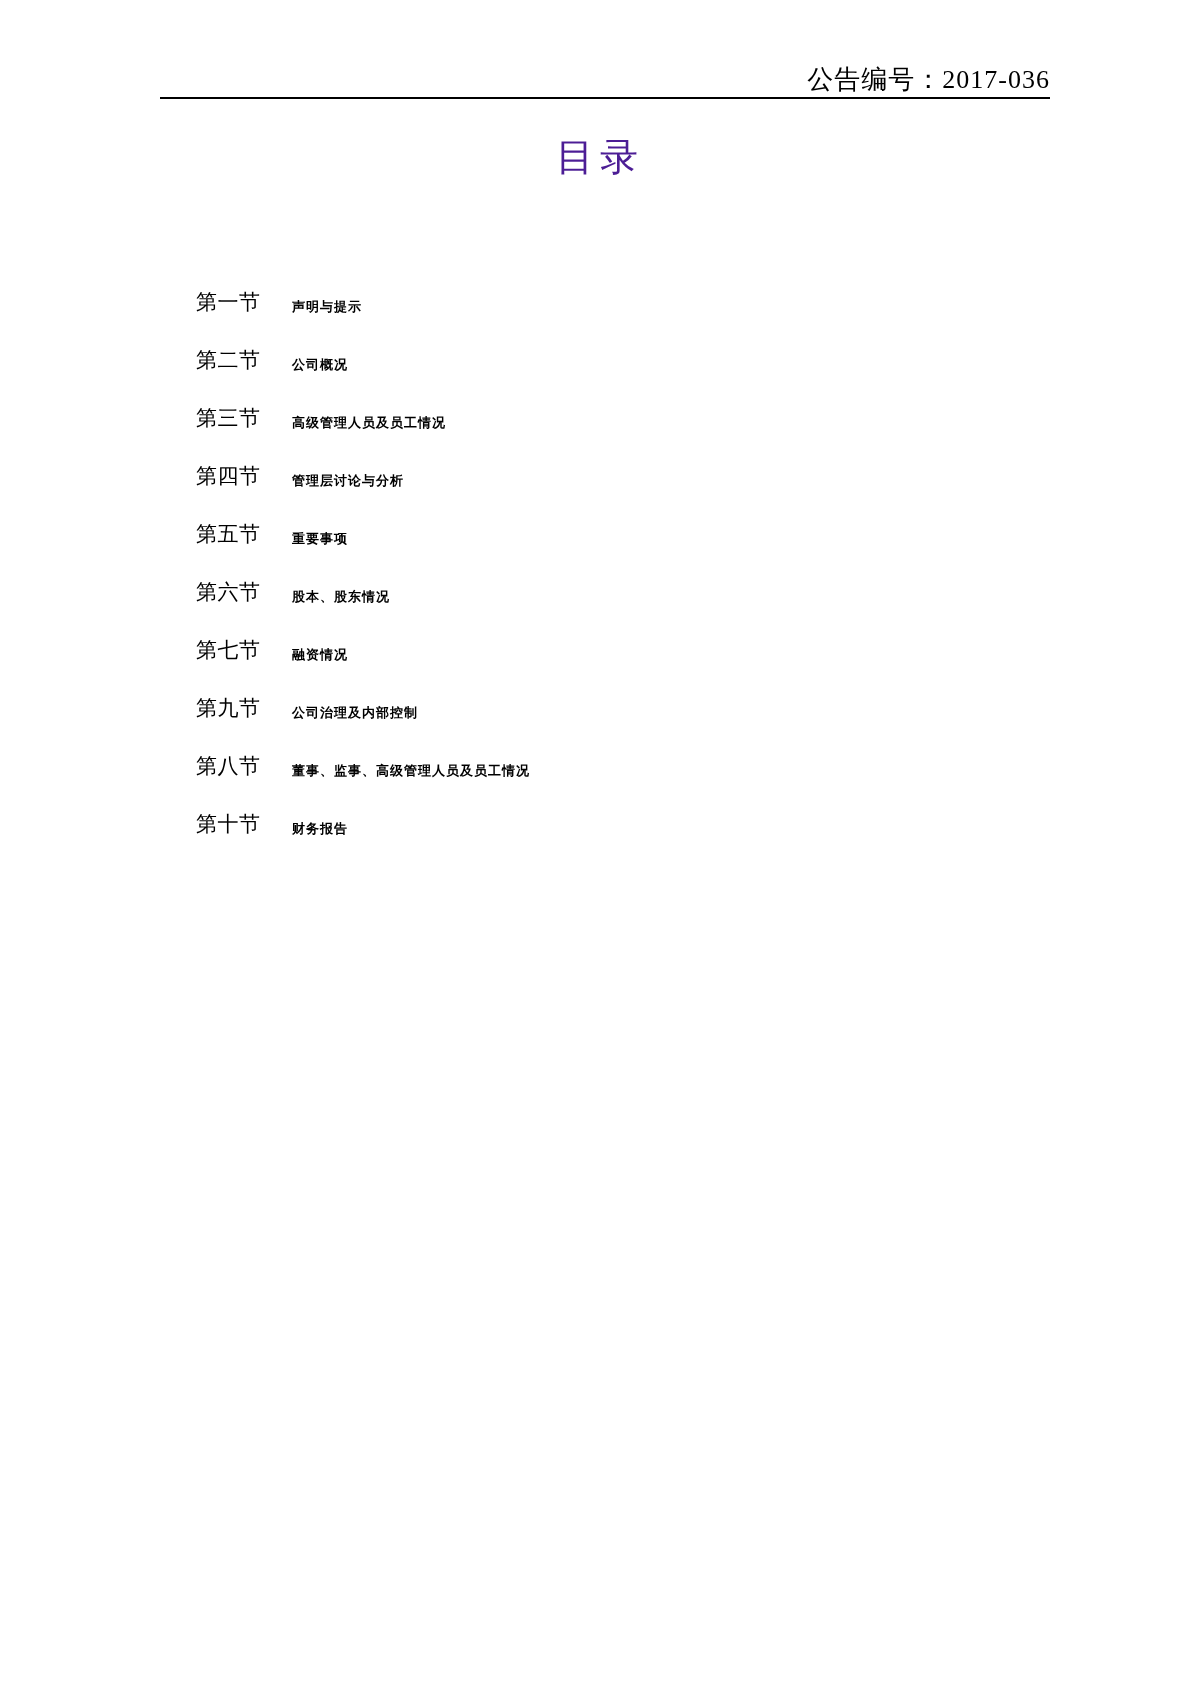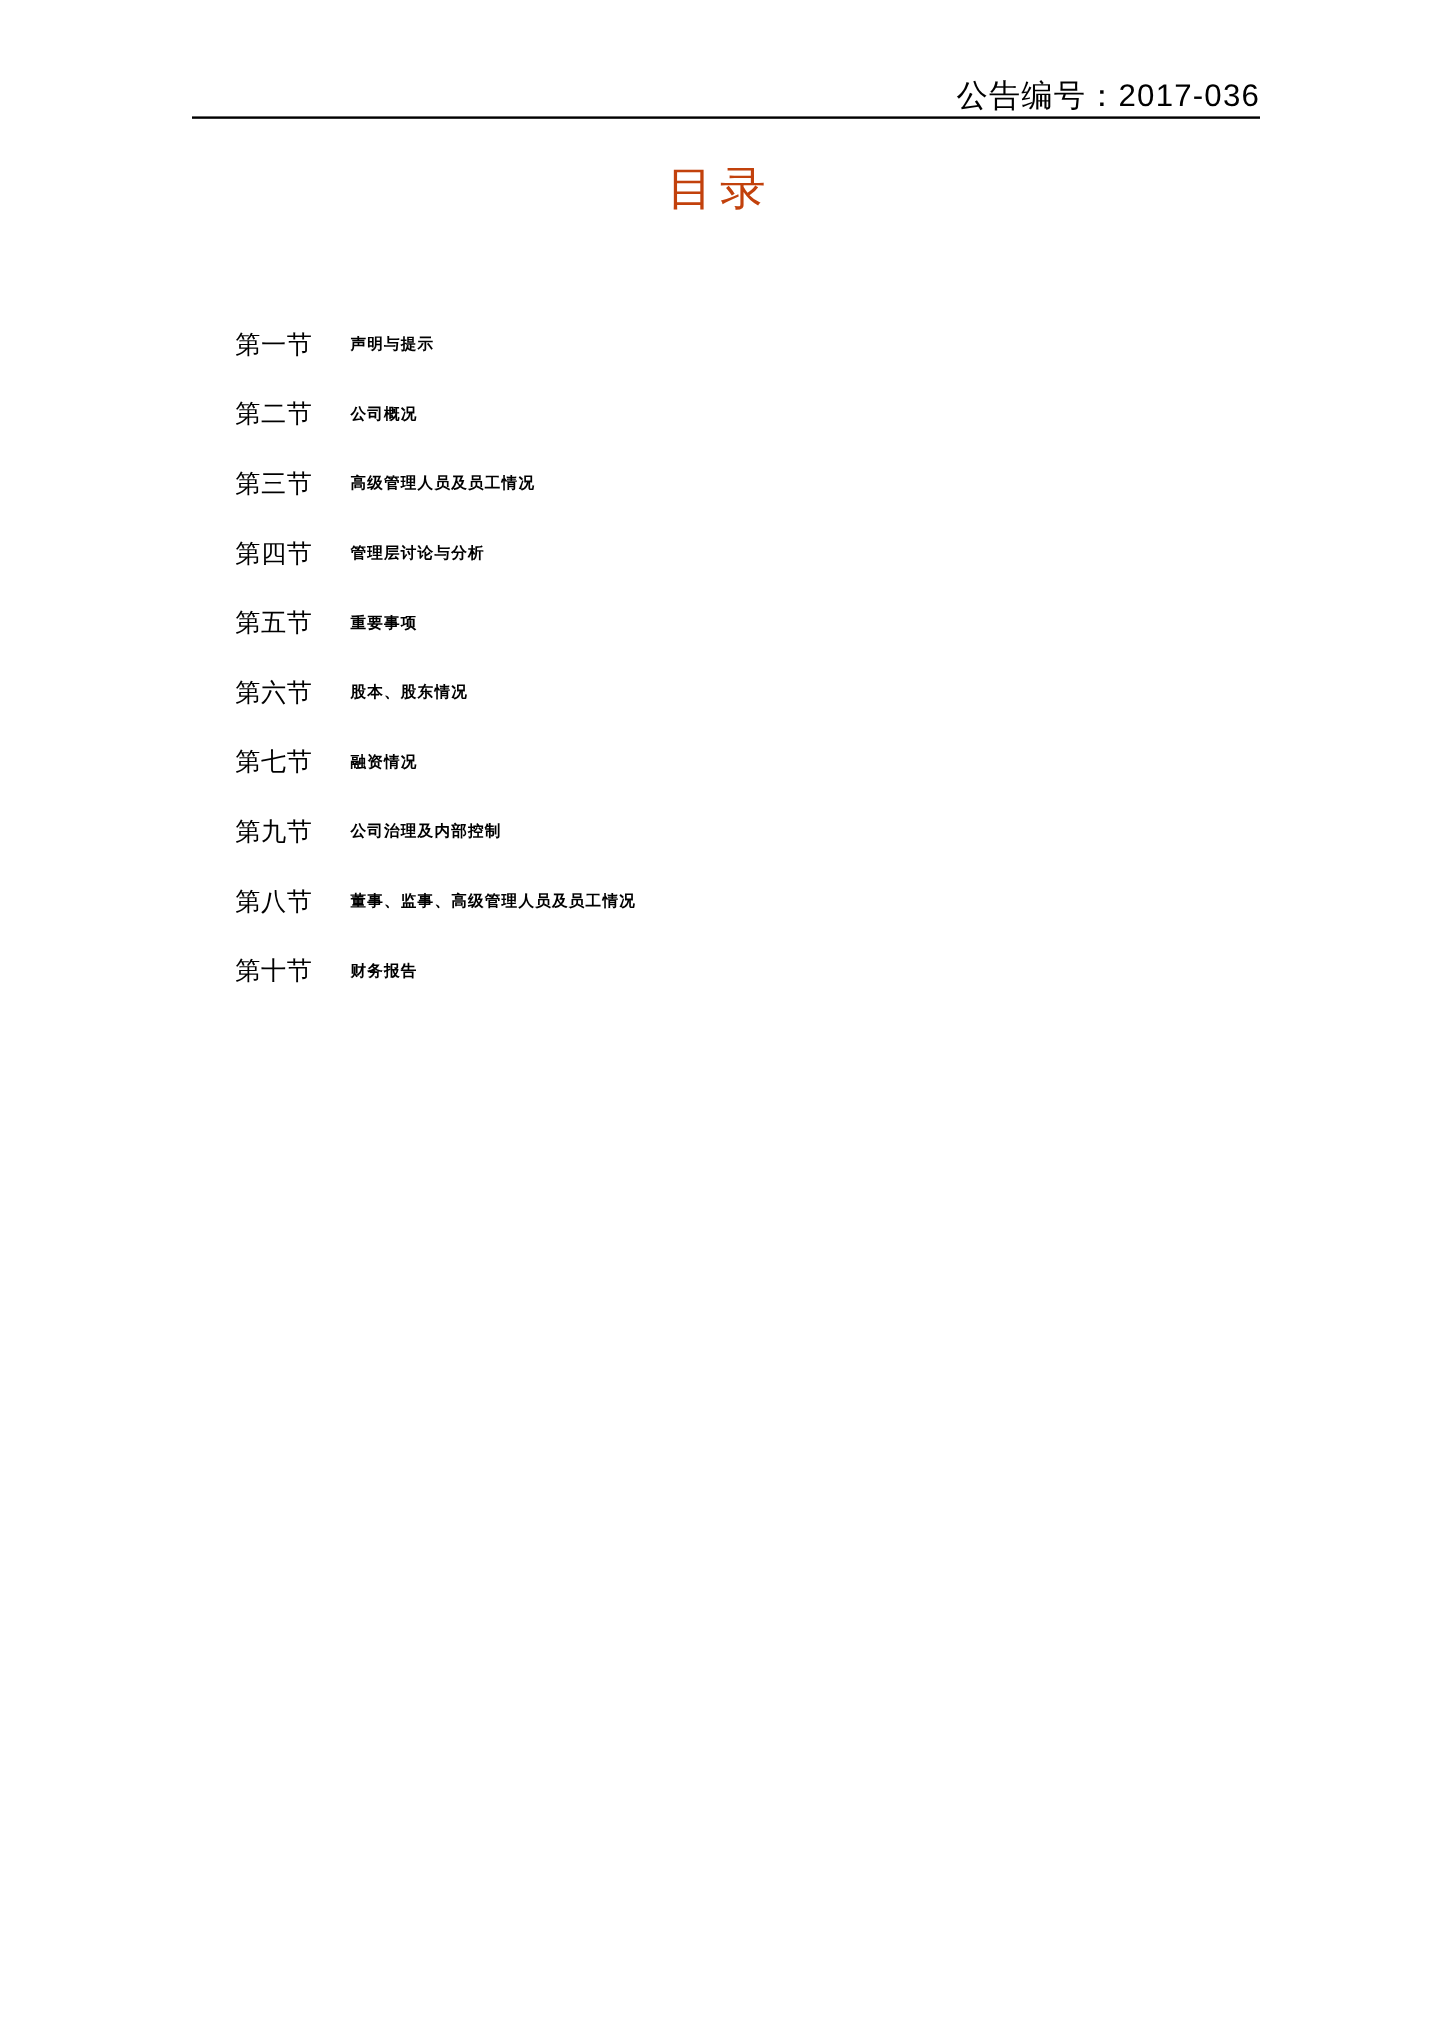--- a/index.html
+++ b/index.html
@@ -20,21 +20,21 @@
 
   
   .doc-header {
     position: absolute;
     top: 62px;
     left: 160px;
     right: 150px;
     text-align: right;
   }
   .doc-header .announce-no {
-    font-family: Liberation Sans, sans-serif;
+    font-family: Liberation Serif, serif;
     font-size: 26px;
     letter-spacing: 1px;
     color: #000;
     display: inline-block;
   }
   .header-rule {
     position: absolute;
     top: 97px;
     left: 160px;
     width: 890px;
@@ -45,33 +45,33 @@
   
   .toc-title {
     position: absolute;
     top: 132px;
     left: 0;
     width: 1200px;
     text-align: center;
     font-size: 38px;
     letter-spacing: 6px;
     font-weight: 400;
-    color: #c2410c;
+    color: #4c1d95;
   }
 
   
   .toc-list {
     position: absolute;
     top: 258px;
     left: 196px;
     width: 840px;
   }
   .toc-row {
     display: flex;
-    align-items: center;
+    align-items: flex-end;
     height: 58px;
   }
   .toc-section-no {
     width: 88px;
     flex: 0 0 88px;
     font-size: 21px;
     font-weight: 400;
     letter-spacing: 0.5px;
     color: #000;
   }

